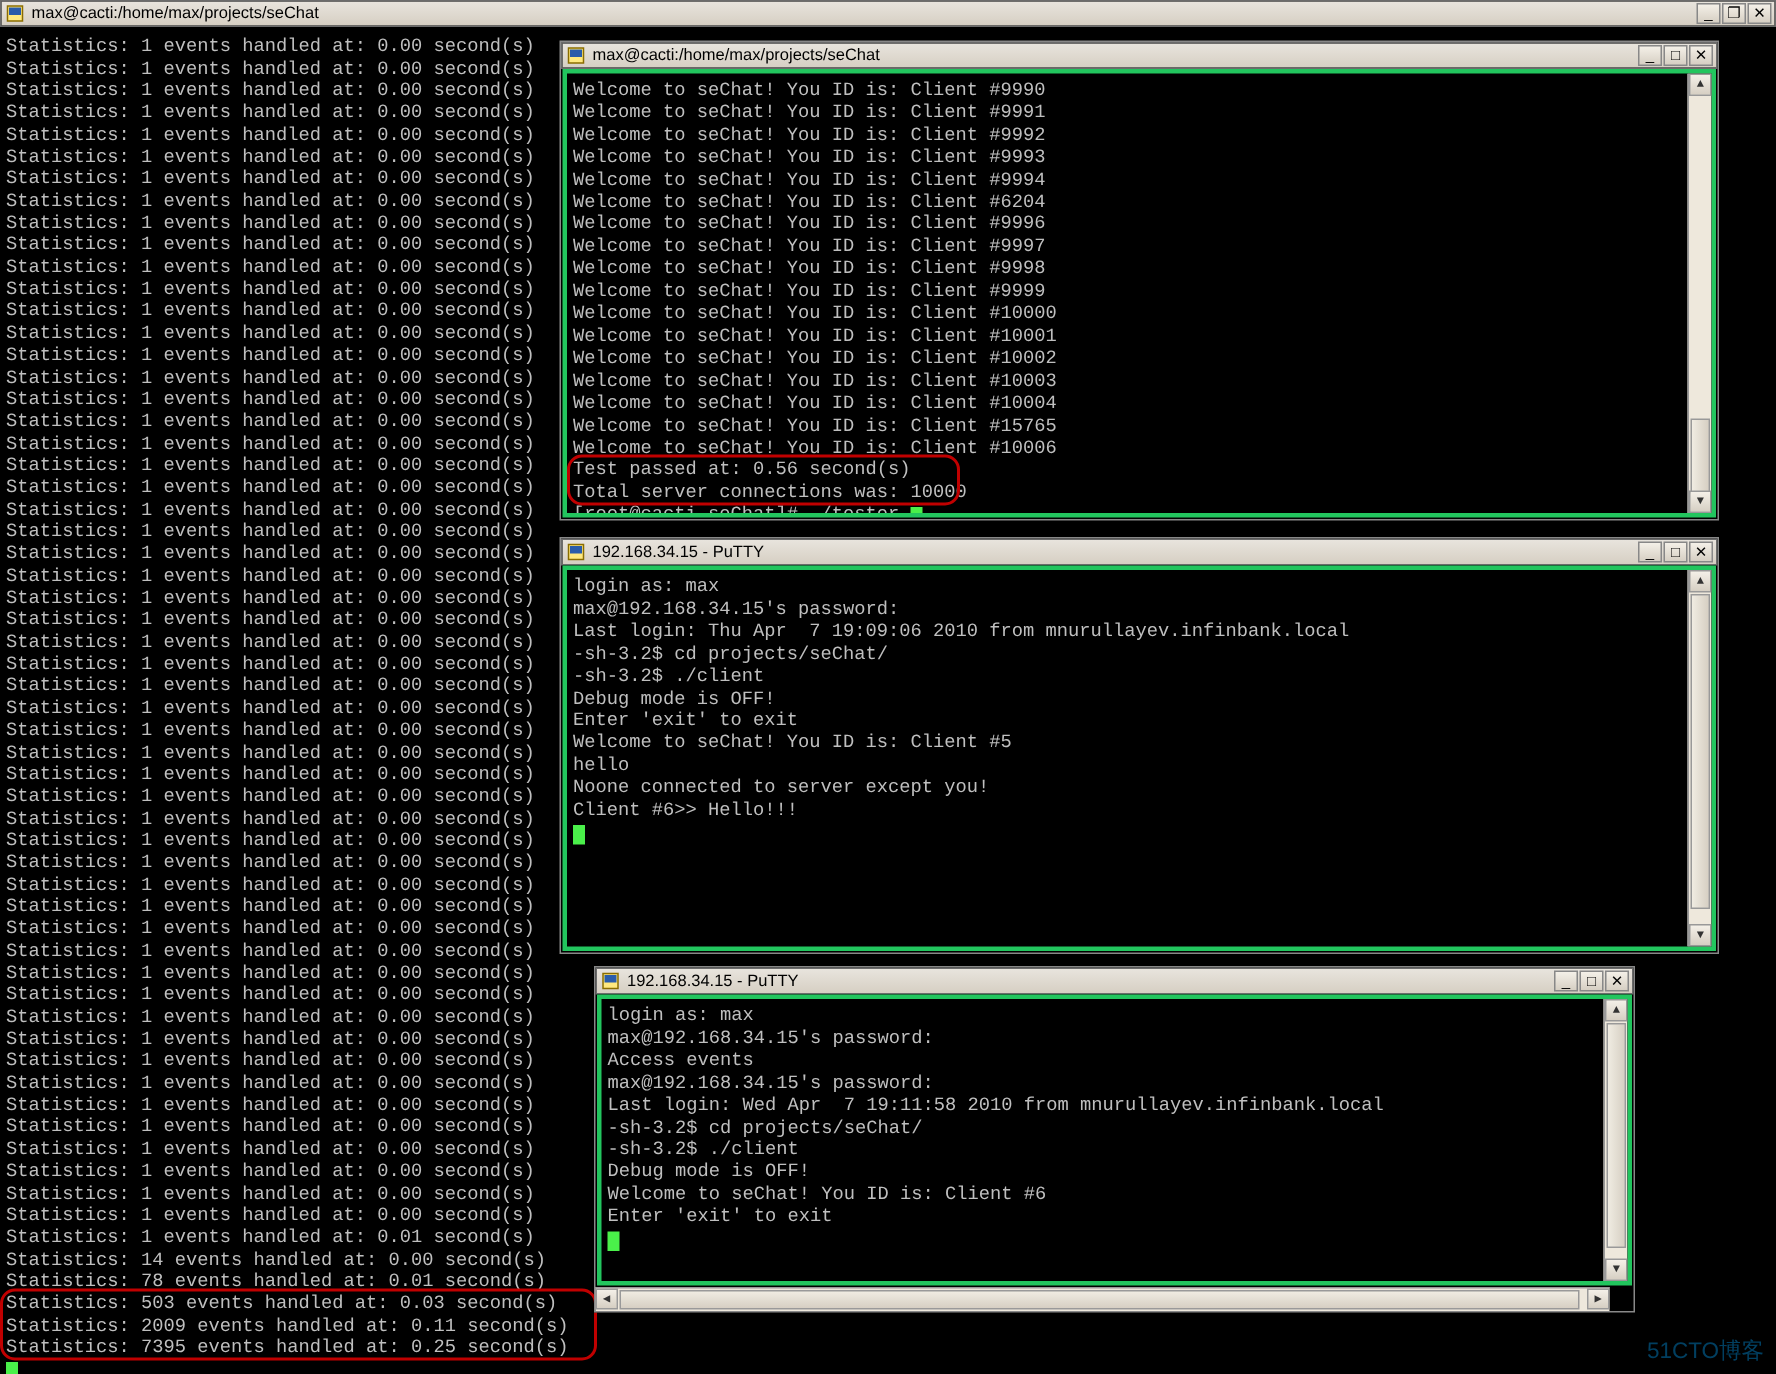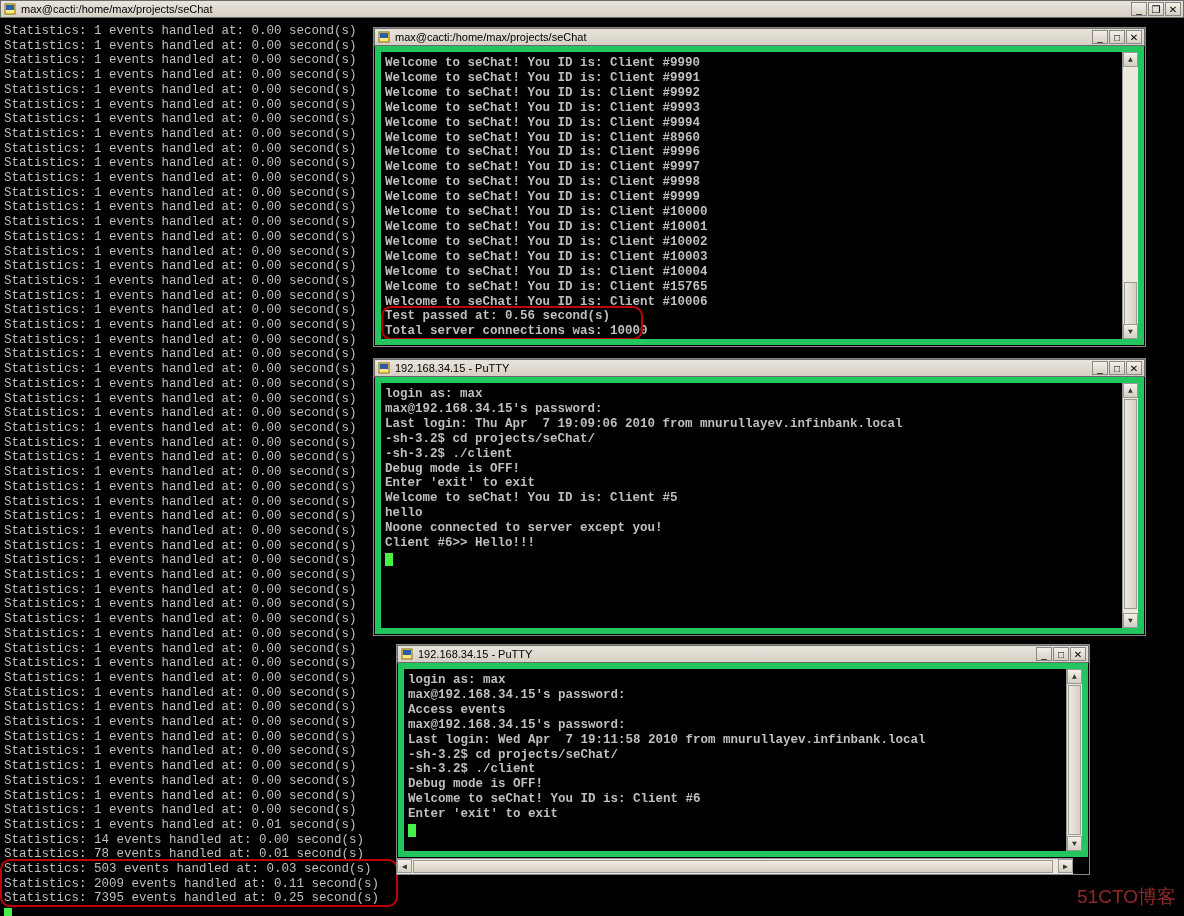--- a/index.html
+++ b/index.html
@@ -16,30 +16,30 @@
   .term-line { white-space:pre; line-height:14.7px; letter-spacing:0px; color:#bfbfbf; }
   
   #root-body { position:absolute; left:0; top:18px; width:1184px; height:898px; background:#000; }
   #root-lines { position:absolute; left:4px; top:6px; }
   #root-lines .term-line { line-height:14.7px; }
   .cursor { display:inline-block; width:8px; height:13px; background:#4af04a; vertical-align:bottom; }
   
   .hlbox { position:absolute; border:2px solid #c00000; border-radius:10px; pointer-events:none; }
   
   .subwin { position:absolute; background:#000; border:1px solid #888; }
-  .subwin .terminal-body { border:6px solid #22c55e;font-weight:bold; }
+  .subwin .terminal-body { border:3px solid #22c55e; }
   .subwin .scroll-vert { position:absolute; right:0; top:0; bottom:0; width:16px; background:#eee8dc; border-left:1px solid #999; }
   .subwin .scroll-vert .sbtn { height:15px; background:linear-gradient(#f4f0e8,#d6cfc3); border:1px solid #999; display:flex; align-items:center; justify-content:center; font-size:8px; color:#333; }
   .subwin .scroll-vert .sthumb { position:absolute; left:1px; right:1px; background:linear-gradient(90deg,#f0ece2,#d6cfc3); border:1px solid #999; }
   .subwin-lines { position:absolute; left:4px; top:4px; right:18px; }
   .subwin-lines .term-line { line-height:14.9px; }
   .scroll-horiz { position:absolute; left:0; right:16px; bottom:0; height:16px; background:#eee8dc; border-top:1px solid #999; }
   .scroll-horiz .sbtn { width:15px; height:14px; background:linear-gradient(#f4f0e8,#d6cfc3); border:1px solid #999; display:inline-flex; align-items:center; justify-content:center; font-size:8px;color:#333; }
   .scroll-horiz .sthumb { position:absolute; top:1px; bottom:1px; background:linear-gradient(#f0ece2,#d6cfc3); border:1px solid #999; }
-  .watermark { position:absolute; right:8px; bottom:6px; color:#ef4444; font-family:Arial,sans-serif; font-size:19px; opacity:0.6; }
+  .watermark { position:absolute; right:8px; bottom:6px; color:#0369a1; font-family:Arial,sans-serif; font-size:15px; opacity:0.6; }
 </style>
 </head>
 <body>
 
 <div class="rootwin">
   <div class="titlebar">
     <span class="ticon">
       <svg viewBox="0 0 12 12">
           <rect x="1" y="1" width="10" height="10" fill="#ffe97f" stroke="#8a6d00"></rect>
           <rect x="2" y="2" width="8" height="5" fill="#2a5caa"></rect>
@@ -136,21 +136,21 @@
         <div class="winbtn close">✕</div>
       </div>
     </div>
     <div class="terminal-body" style="position:absolute; left:1px; top:18px; right:1px; bottom:1px;">
       <div class="subwin-lines" id="sub1-lines">
           <div class="term-line">Welcome to seChat! You ID is: Client #9990</div>
           <div class="term-line">Welcome to seChat! You ID is: Client #9991</div>
           <div class="term-line">Welcome to seChat! You ID is: Client #9992</div>
           <div class="term-line">Welcome to seChat! You ID is: Client #9993</div>
           <div class="term-line">Welcome to seChat! You ID is: Client #9994</div>
-          <div class="term-line">Welcome to seChat! You ID is: Client #8960</div>
+          <div class="term-line">Welcome to seChat! You ID is: Client #6204</div>
           <div class="term-line">Welcome to seChat! You ID is: Client #9996</div>
           <div class="term-line">Welcome to seChat! You ID is: Client #9997</div>
           <div class="term-line">Welcome to seChat! You ID is: Client #9998</div>
           <div class="term-line">Welcome to seChat! You ID is: Client #9999</div>
           <div class="term-line">Welcome to seChat! You ID is: Client #10000</div>
           <div class="term-line">Welcome to seChat! You ID is: Client #10001</div>
           <div class="term-line">Welcome to seChat! You ID is: Client #10002</div>
           <div class="term-line">Welcome to seChat! You ID is: Client #10003</div>
           <div class="term-line">Welcome to seChat! You ID is: Client #10004</div>
           <div class="term-line">Welcome to seChat! You ID is: Client #15765</div>

